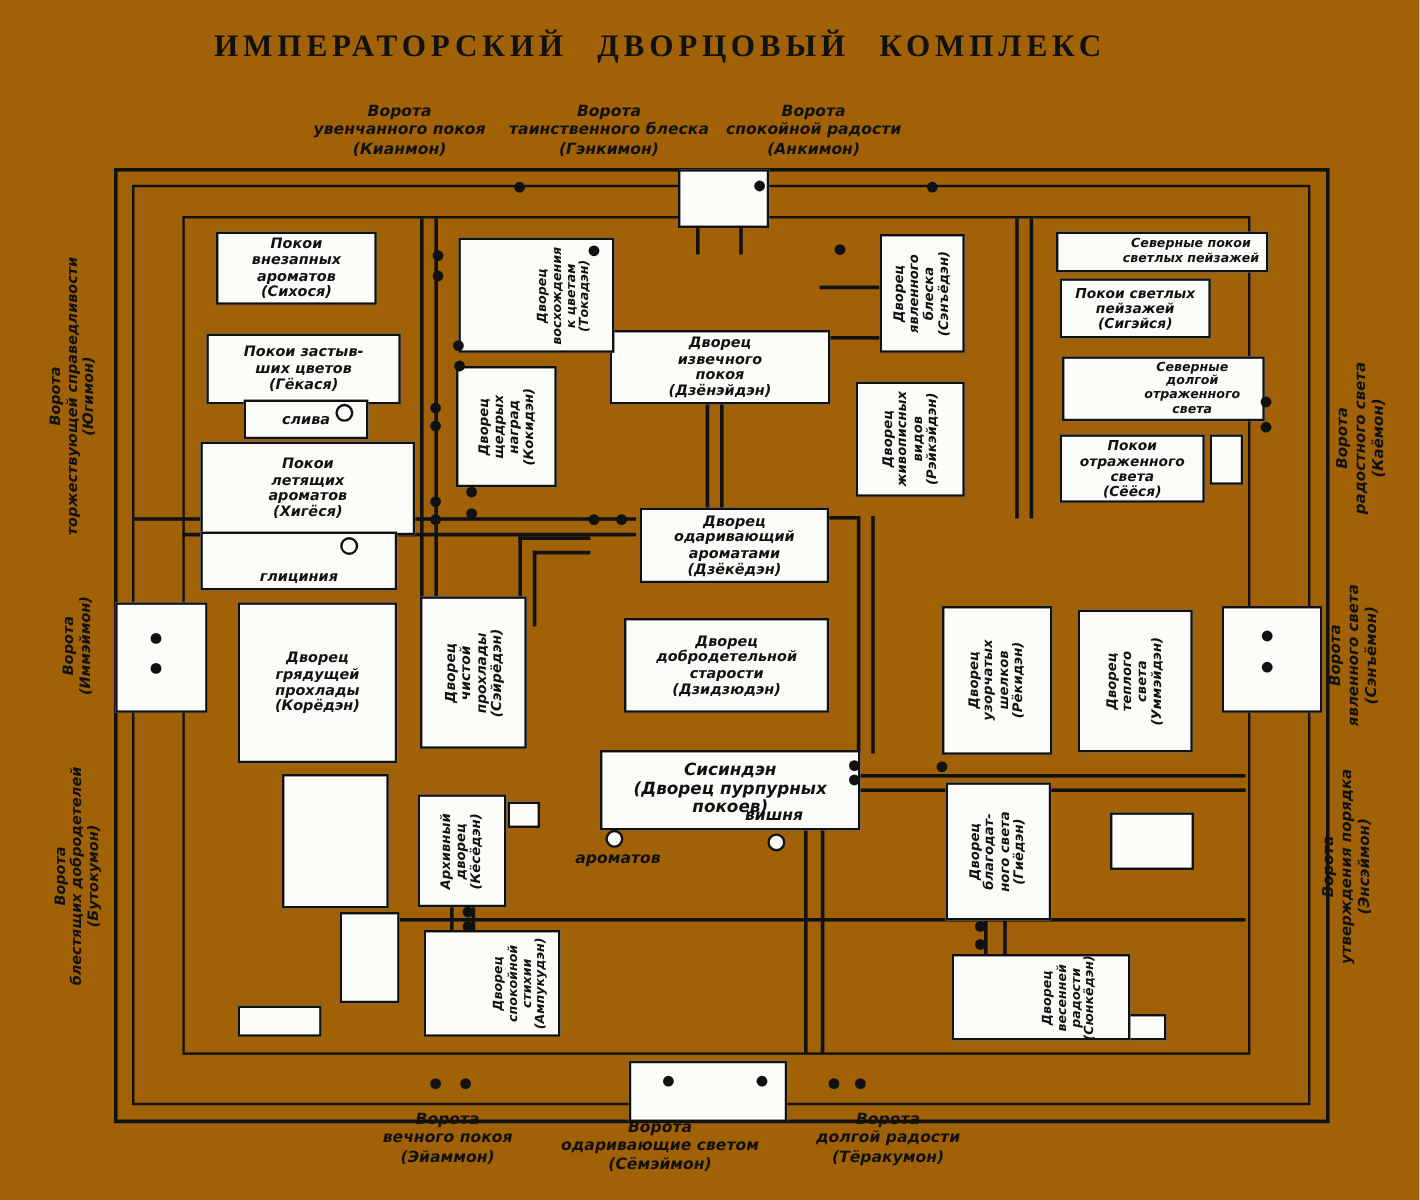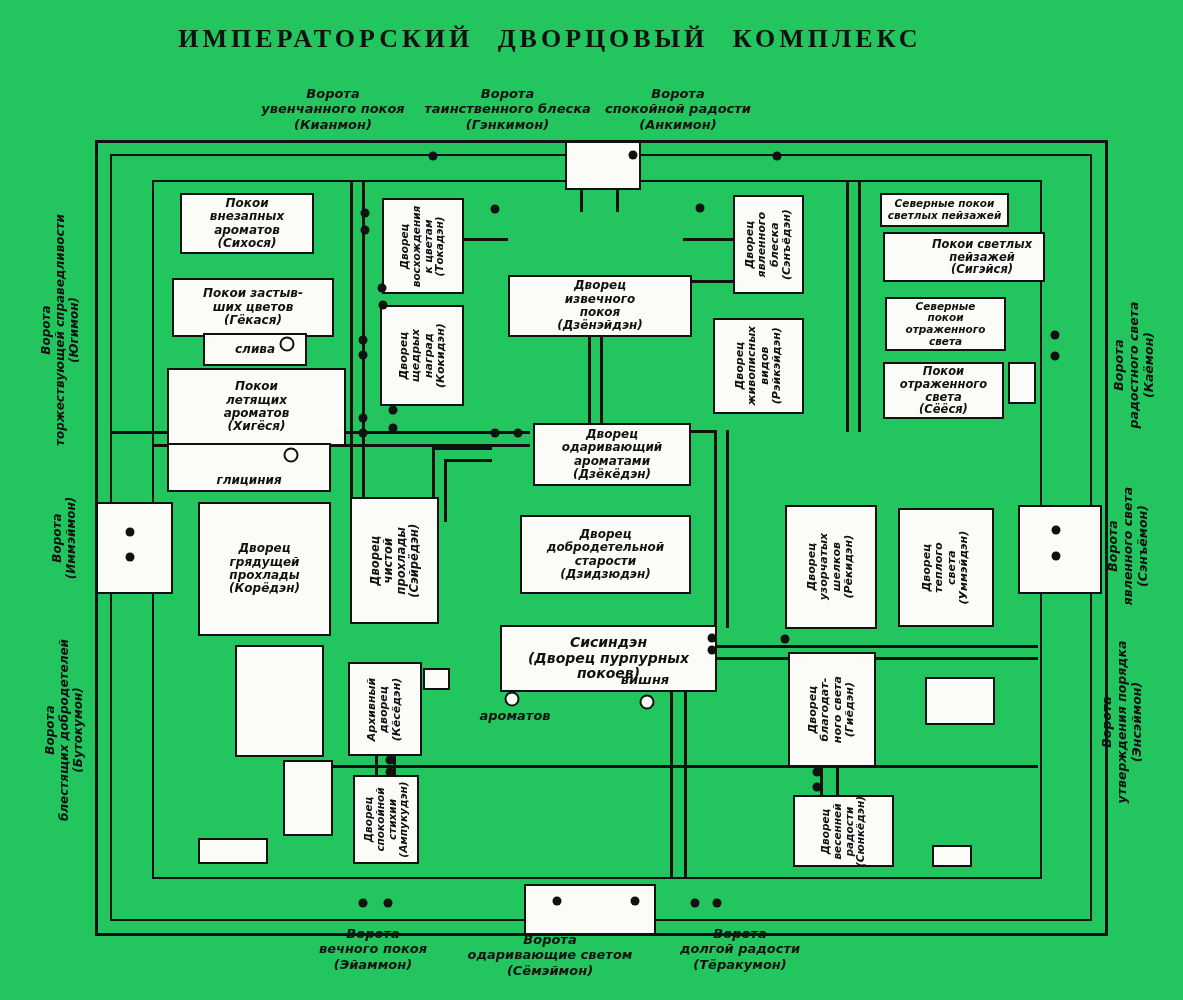--- a/index.html
+++ b/index.html
@@ -1,16 +1,16 @@
 <!DOCTYPE html>
 <html><head>
 <meta charset="utf-8">
 <style>
   html,body{margin:0;padding:0;background:#fbfbf8;}
-  #canvas{position:relative;width:1183px;height:1000px;background:#22c55e;
+  #canvas{position:relative;width:1183px;height:1000px;background:#a16207;
           font-family:"DejaVu Sans",sans-serif;color:#111;overflow:hidden;}
   .title{position:absolute;top:24px;left:0;width:1100px;text-align:center;
          font-family:"Liberation Serif","DejaVu Serif",serif;
          font-weight:bold;font-size:26px;letter-spacing:4px;word-spacing:14px;}
   .wall{position:absolute;border:3px solid #111;background:transparent;}
   .wall2{position:absolute;border:2px solid #111;background:transparent;}
   .gatebox{position:absolute;border:2.5px solid #111;background:#fbfbf8;}
   .wline{position:absolute;background:#111;}
   .dot{position:absolute;width:9px;height:9px;border-radius:50%;background:#111;
        transform:translate(-50%,-50%);}
@@ -20,21 +20,21 @@
        white-space:pre-line;}
   .bld .vlbl{transform:rotate(-90deg);width:max-content;}
   .sbox{position:absolute;border:2.5px solid #111;background:#fbfbf8;}
   .gate-label{position:absolute;text-align:center;font-style:italic;font-weight:600;
               font-size:13px;line-height:1.18;white-space:pre-line;}
   .rot{transform:translate(-50%,-50%) rotate(-90deg);}
   .tree-circle{position:absolute;width:11px;height:11px;border:2px solid #111;
                border-radius:50%;background:#fbfbf8;transform:translate(-50%,-50%);}
   .tree-label{position:absolute;font-style:italic;font-weight:600;font-size:13px;
               white-space:pre-line;text-align:center;}
-  .f10{font-size:10.5px;} .f11{font-size:11px;} .f115{font-size:11.5px;} .f14{font-size:14px;}
+  .f10{font-size:10.5px;padding-left:48px;} .f11{font-size:11px;} .f115{font-size:11.5px;} .f14{font-size:14px;}
 </style>
 </head>
 <body>
 
 <div id="canvas">
 
   <div class="title">ИМПЕРАТОРСКИЙ ДВОРЦОВЫЙ КОМПЛЕКС</div>
 
   <div class="wall" style="left:95px;top:140px;width:1007px;height:790px;"></div>
   <div class="wall2" style="left:110px;top:154px;width:978px;height:763px;"></div>
@@ -93,25 +93,25 @@
   <div class="bld" style="left:167px;top:368px;width:175px;height:74px;"><span>Покои
 летящих
 ароматов
 (Хигёся)</span></div>
   <div class="bld" style="left:508px;top:275px;width:180px;height:58px;"><span>Дворец
 извечного
 покоя
 (Дзёнэйдэн)</span></div>
   <div class="bld f10" style="left:880px;top:193px;width:125px;height:30px;"><span>Северные покои
 светлых пейзажей</span></div>
-  <div class="bld f115" style="left:883px;top:232px;width:122px;height:46px;padding-left:36px;"><span>Покои светлых
+  <div class="bld f115" style="left:883px;top:232px;width:122px;height:46px;"><span>Покои светлых
 пейзажей
 (Сигэйся)</span></div>
   <div class="bld f10" style="left:885px;top:297px;width:117px;height:50px;"><span>Северные
-покои
+долгой
 отраженного
 света</span></div>
   <div class="bld f115" style="left:883px;top:362px;width:117px;height:53px;"><span>Покои
 отраженного
 света
 (Сёёся)</span></div>
   <div class="bld" style="left:533px;top:423px;width:154px;height:59px;"><span>Дворец
 одаривающий
 ароматами
 (Дзёкёдэн)</span></div>

